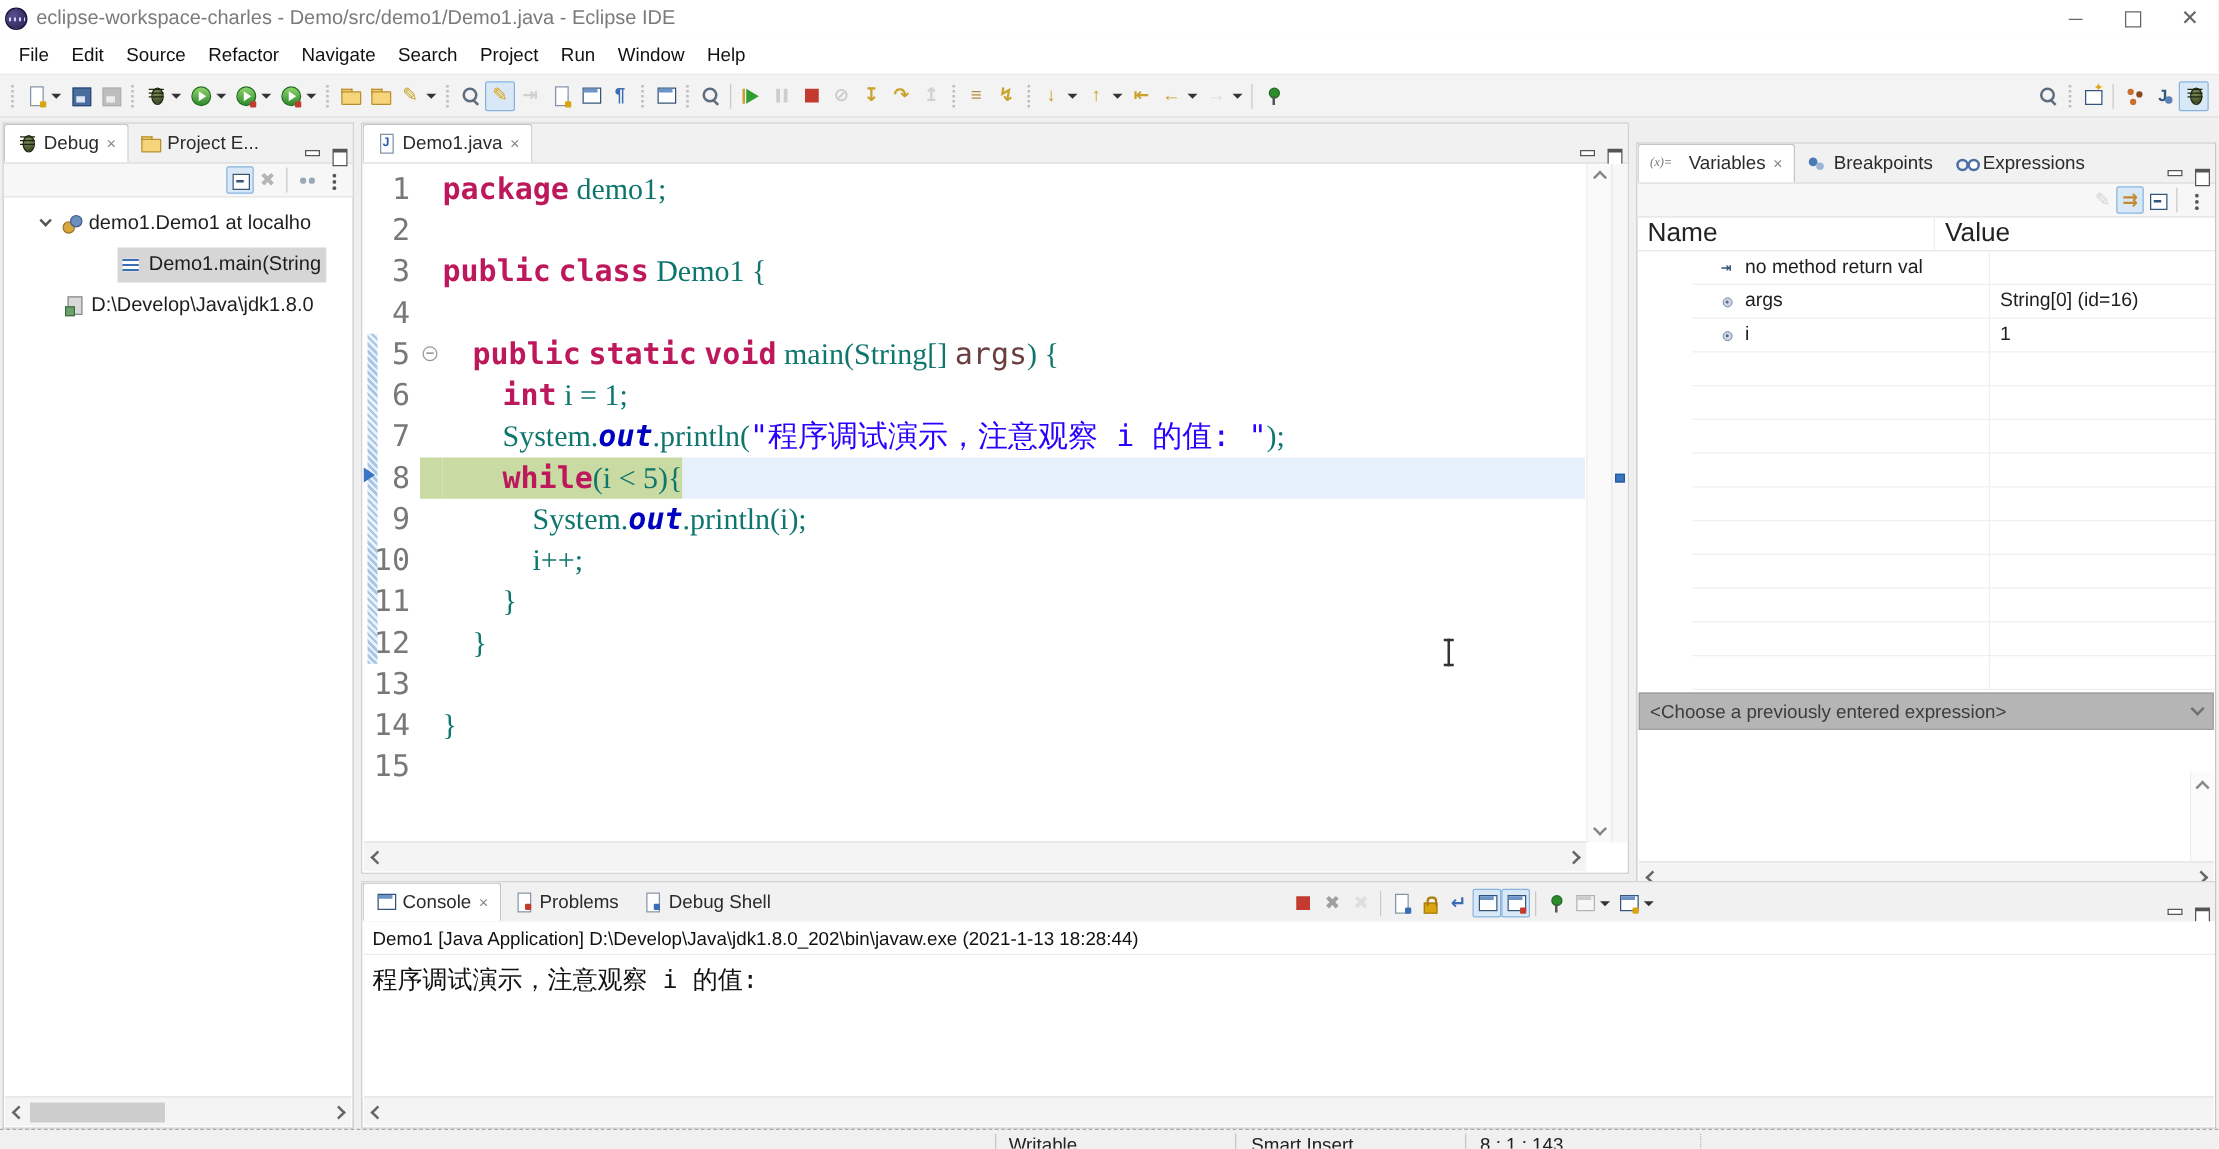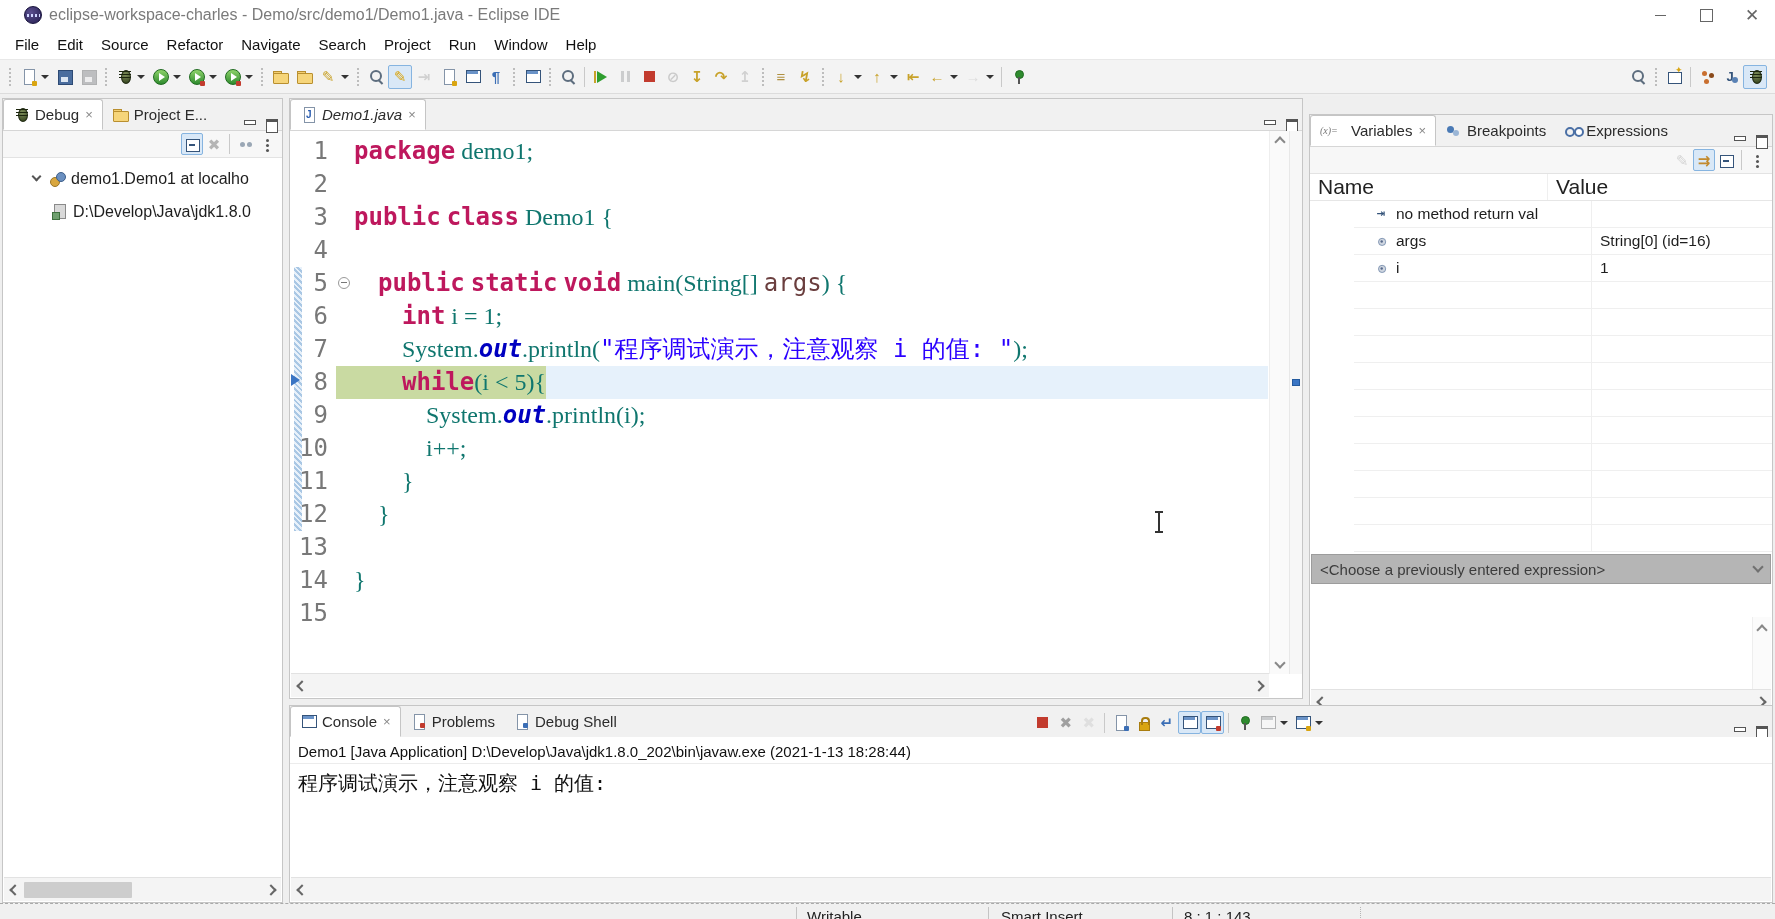--- a/index.html
+++ b/index.html
@@ -1,21 +1,21 @@
 <!DOCTYPE html>
 <html><head>
 <meta charset="utf-8">
 <style>
   *{margin:0;padding:0;box-sizing:border-box;}
   html,body{width:1775px;height:919px;overflow:hidden;}
   body{font-family:"Liberation Sans","DejaVu Sans",sans-serif;font-size:15px;color:#1e1e1e;}
   .window{position:relative;width:1775px;height:919px;background:#f0f0f0;overflow:hidden;}
 
   
-  .titlebar{height:30px;background:#fff;display:flex;align-items:center;padding-left:24px;}
+  .titlebar{height:30px;background:#fff;display:flex;align-items:center;padding-left:4px;}
   .logo{width:18px;height:18px;border-radius:50%;background:radial-gradient(circle at 35% 35%,#5a4f8f,#241d4f);border:1px solid #15103a;position:relative;flex:0 0 auto;}
   .logo::after{content:"";position:absolute;left:2px;top:7px;width:13px;height:3px;background:repeating-linear-gradient(90deg,#cfd6ff 0 2px,transparent 2px 4px);}
   .title-text{margin-left:7px;color:#7a7a7a;font-size:16px;white-space:nowrap;}
   .win-controls{margin-left:auto;display:flex;height:100%;}
   .win-btn{width:46px;height:100%;display:flex;align-items:center;justify-content:center;color:#666;}
   .wb-min::before{content:"";width:11px;height:1px;background:#666;}
   .wb-max::before{content:"";width:11px;height:11px;border:1px solid #666;}
   .wb-close{font-size:17px;color:#666;}
 
   
@@ -386,36 +386,43 @@
           <span class="tbi">
             <span class="shp shp-dots"></span>
           </span>
         </div>
       <div class="tree" id="debug-tree">
           <span class="trow" style="padding-left: 30px;">
             <span class="chev"></span>
             <span class="shp shp-jvm"></span>
             <span>demo1.Demo1 at localho</span>
           </span>
+          <span class="trow" style="padding-left: 74px;">
+            <span class="chev-space"></span>
+            <span class="tsel">
+              <span class="shp shp-stack"></span>
+              <span>Demo1.main(String</span>
+            </span>
+          </span>
           <span class="trow" style="padding-left: 30px;">
             <span class="chev-space"></span>
             <span class="shp shp-process"></span>
             <span>D:\Develop\Java\jdk1.8.0</span>
           </span>
         </div>
       <div class="hscroll">
         <span class="arr arrL"></span>
         <span class="thumb" style="width:108px;margin-left:2px;"></span>
         <span class="arr arrR" style="margin-left:auto;"></span>
       </div>
     </div>
 
     <div class="panel editor-panel">
       <div class="tabbar">
-        <div id="editor-tabs" style="display:flex;height:100%;align-items:flex-end;font-style:italic;">
+        <div id="editor-tabs" style="display:flex;height:100%;align-items:flex-end;">
             <span class="vtab active">
               <span class="shp shp-jpage"></span>
               <span>Demo1.java</span>
               <span class="tclose">×</span>
             </span>
           </div>
         <div class="minmax">
           <span class="mm mm-min"></span>
           <span class="mm mm-max"></span>
         </div>

